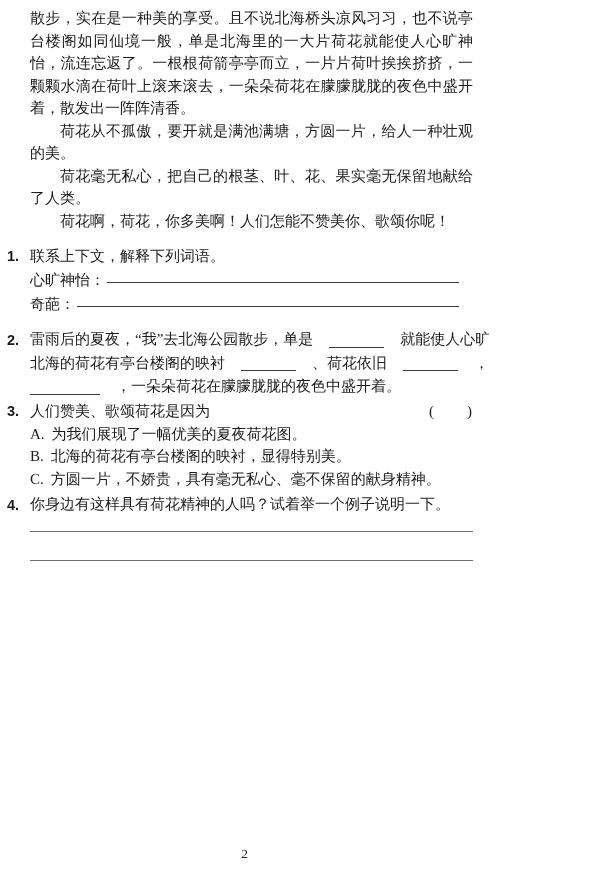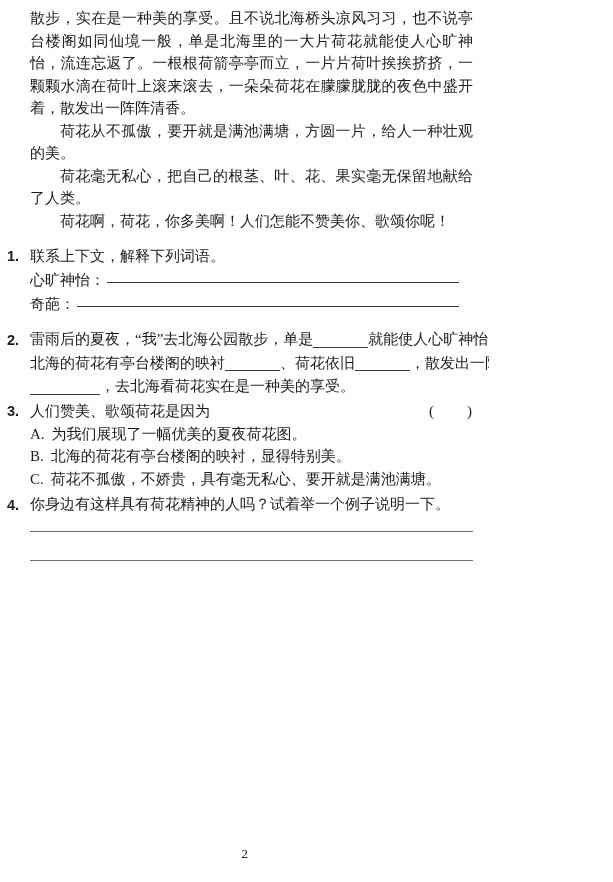--- a/index.html
+++ b/index.html
@@ -51,20 +51,21 @@
     height: 5px;
   }
 
   
   .q2-row {
     display: flex;
     height: 23.5px;
     line-height: 23.5px;
     align-items: flex-start;
     white-space: nowrap;
+    gap: 16px;
   }
   .q2 { margin-top: 12px; }
   .blank {
     border-bottom: 1px solid #3a3a3a;
     height: 5px;
     align-self: flex-end;
     margin-bottom: 4px;
   }
   .blank.grow { flex: 1; min-width: 55px; }
   .blank.w70 { width: 70px; }
@@ -129,38 +130,38 @@
       </div>
       <div class="q2-row">
         <span>北海的荷花有亭台楼阁的映衬</span>
         <span class="blank grow"></span>
         <span>、荷花依旧</span>
         <span class="blank grow"></span>
         <span>，散发出一阵阵清香的</span>
       </div>
       <div class="q2-row">
         <span class="blank w70"></span>
-        <span>，去北海看荷花实在是一种美的享受。</span>
+        <span>，一朵朵荷花在朦朦胧胧的夜色中盛开着。</span>
       </div>
     </div>
 
     <div class="q q3">
       <span class="qnum">3.</span>
       <div class="stem-row">
         <span class="stem">人们赞美、歌颂荷花是因为</span>
         <span class="brackets">(　　)</span>
       </div>
       <div class="opt">
         <span class="opt-label">A.</span><span>为我们展现了一幅优美的夏夜荷花图。</span>
       </div>
       <div class="opt">
         <span class="opt-label">B.</span><span>北海的荷花有亭台楼阁的映衬，显得特别美。</span>
       </div>
       <div class="opt">
-        <span class="opt-label">C.</span><span>荷花不孤傲，不娇贵，具有毫无私心、要开就是满池满塘。</span>
+        <span class="opt-label">C.</span><span>方圆一片，不娇贵，具有毫无私心、毫不保留的献身精神。</span>
       </div>
     </div>
 
     <div class="q q4">
       <span class="qnum">4.</span>
       <div class="stem">你身边有这样具有荷花精神的人吗？试着举一个例子说明一下。</div>
     </div>
 
     <div class="answer-area">
       <div class="answer-line-1"></div>

